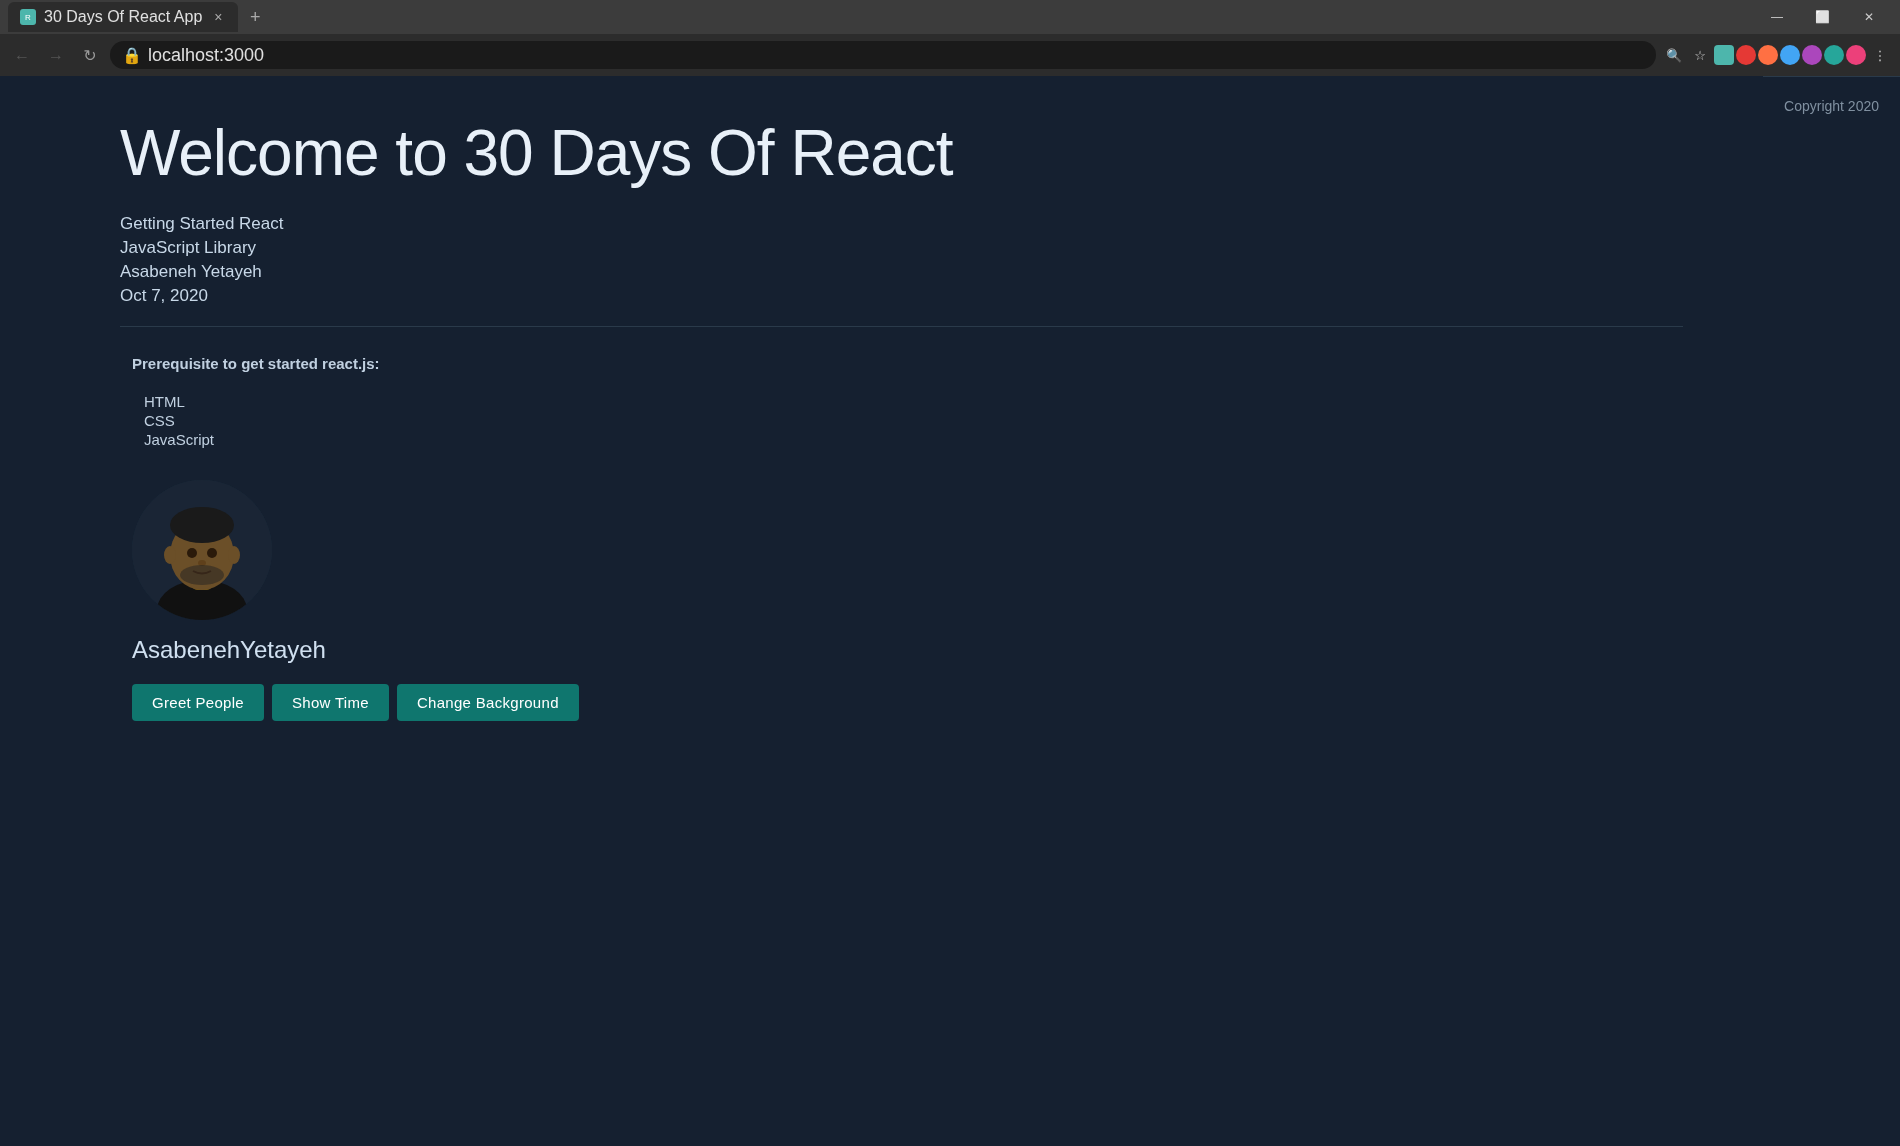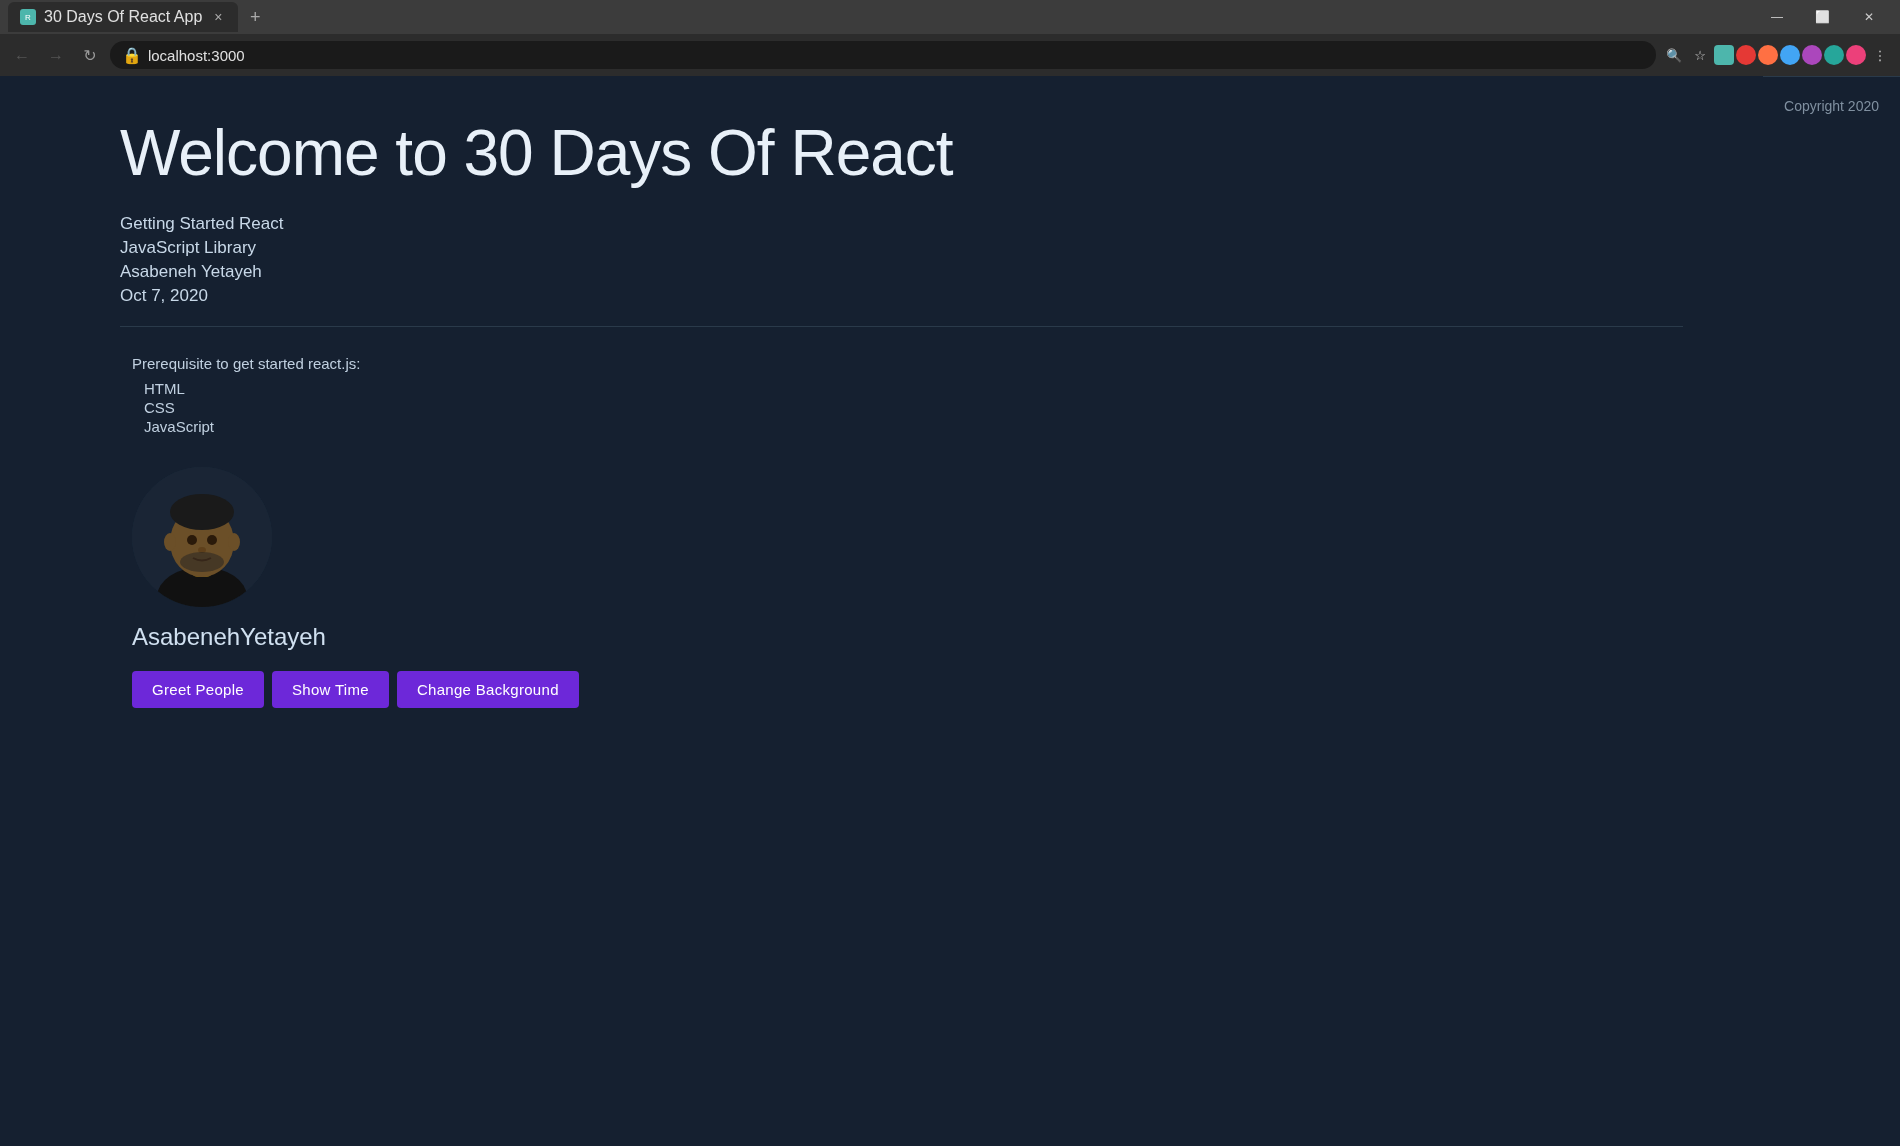--- a/index.html
+++ b/index.html
@@ -140,21 +140,21 @@
       border-radius: 16px;
       height: 28px;
       display: flex;
       align-items: center;
       padding: 0 12px;
       gap: 6px;
     }
 
     .address-text {
       color: #e0e0e0;
-      font-size: 15px;
+      font-size: 18px;
       flex: 1;
     }
 
     .toolbar-icons {
       display: flex;
       align-items: center;
       gap: 2px;
     }
 
     .toolbar-icon {
@@ -215,22 +215,23 @@
 
     .divider {
       border: none;
       border-top: 1px solid #2a3a4a;
       margin: 20px 0 28px 0;
     }
 
     .prerequisites-label {
       font-size: 15px;
       color: #c0d0e0;
-      margin-bottom: 8px;
+      margin-bottom: 21px;
       margin-left: 12px;
+      font-weight: bold;
     }
 
     .prerequisites-list {
       list-style: none;
       margin-left: 24px;
       margin-bottom: 32px;
     }
 
     .prerequisites-list li {
       font-size: 15px;
@@ -264,21 +265,21 @@
       margin-bottom: 20px;
     }
 
     .buttons-row {
       display: flex;
       gap: 8px;
       margin-left: 12px;
     }
 
     .btn {
-      background: #6d28d9;
+      background: #0f766e;
       color: #fff;
       border: none;
       padding: 10px 20px;
       font-size: 15px;
       border-radius: 4px;
       cursor: pointer;
       font-weight: 400;
       letter-spacing: 0.3px;
     }
 

